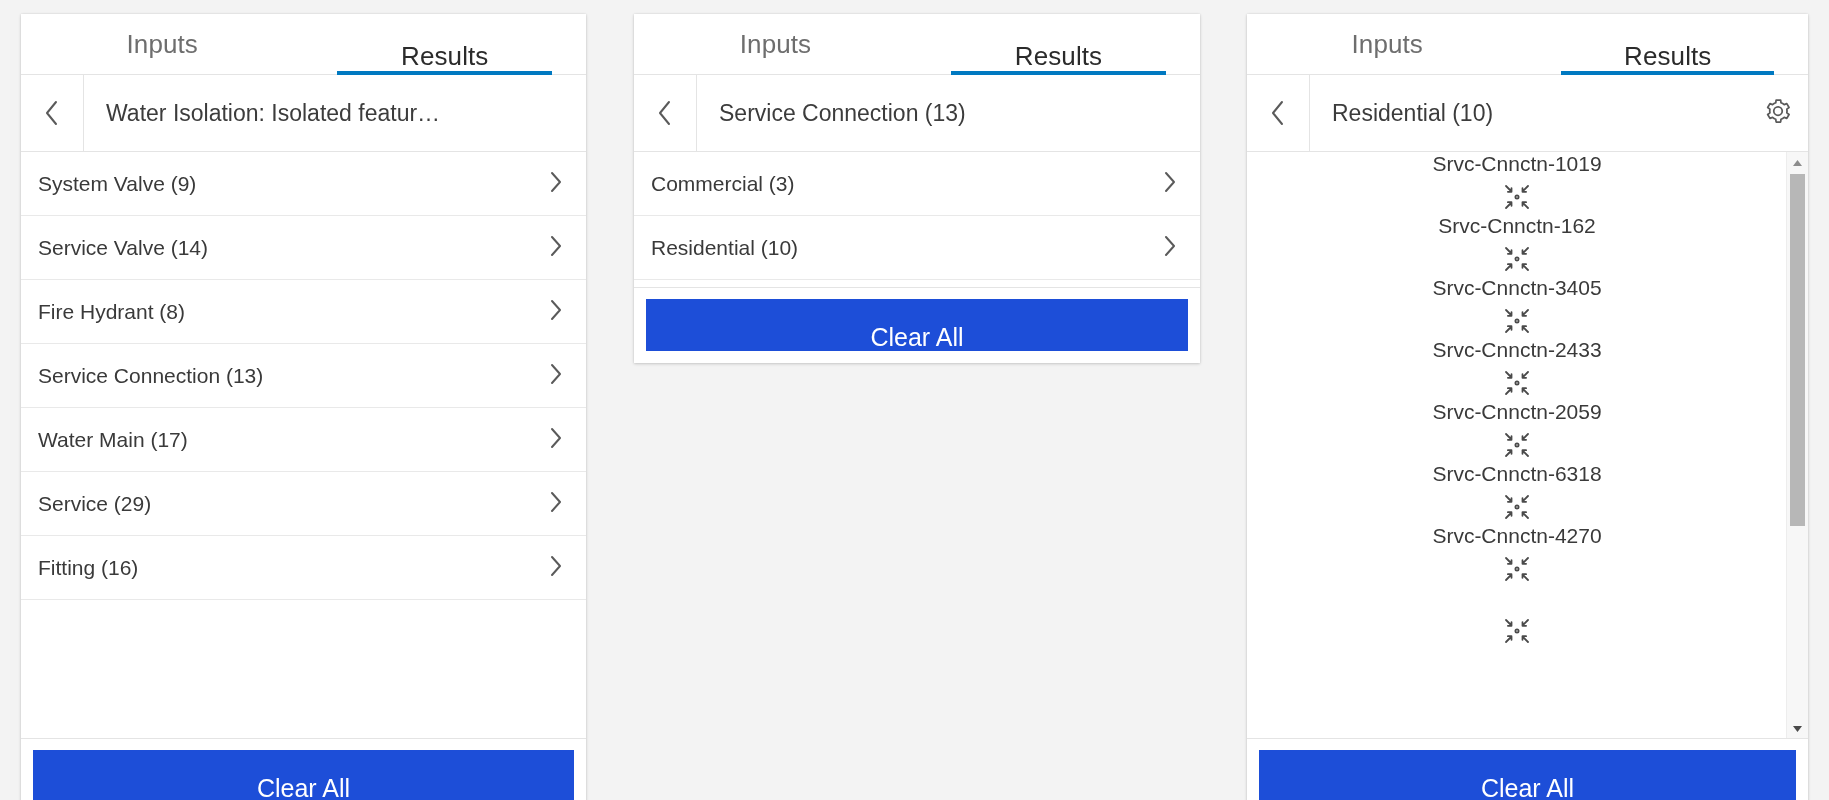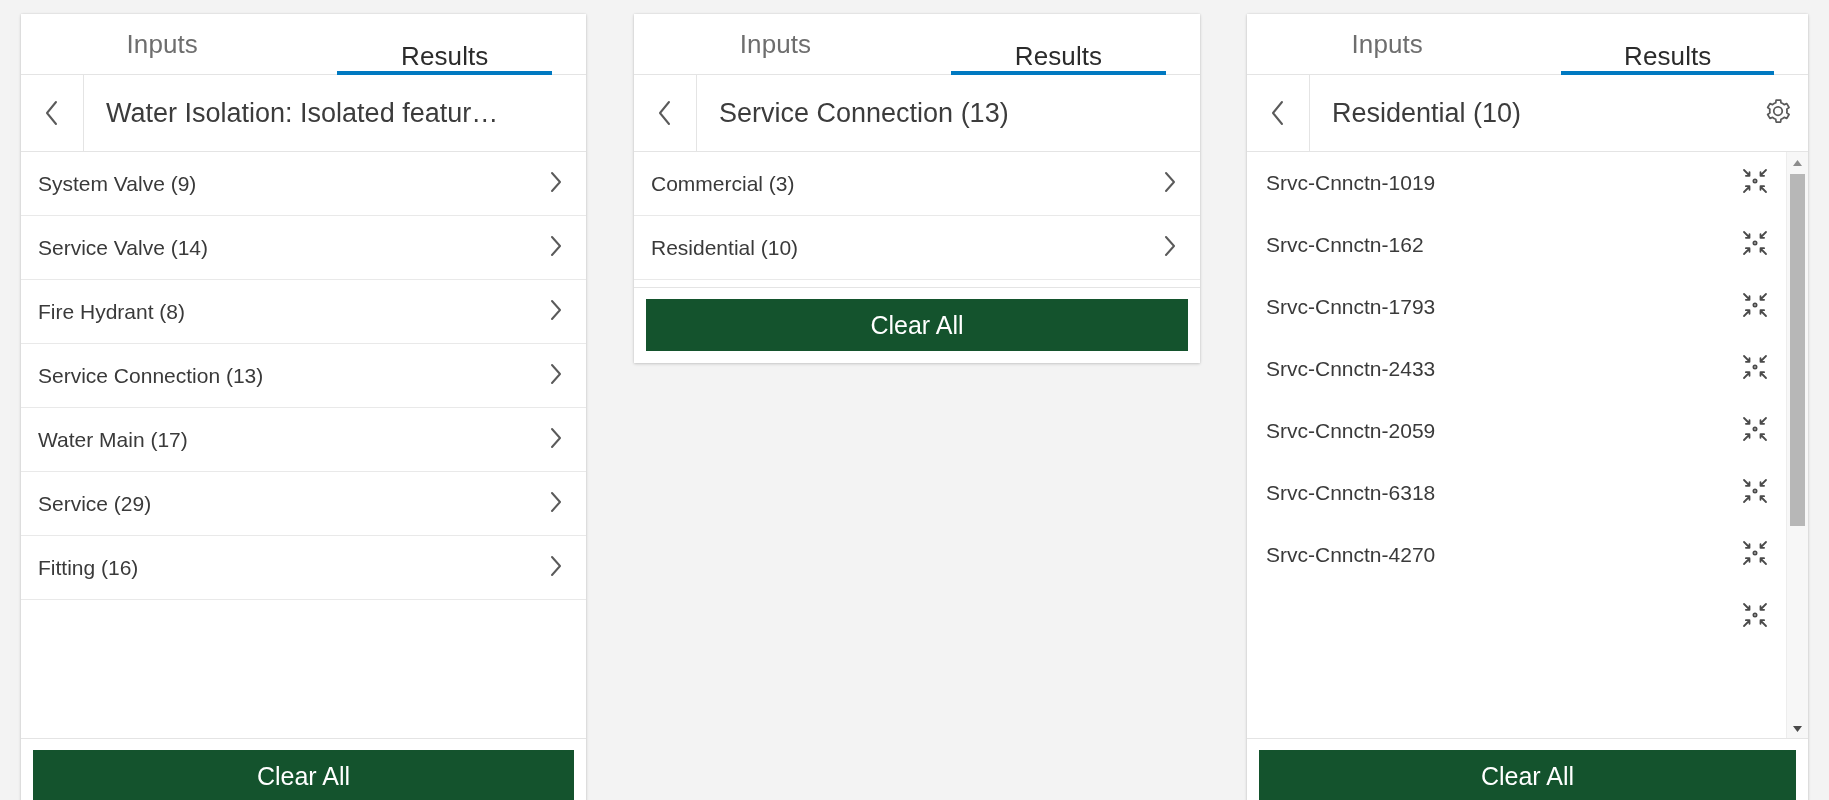--- a/index.html
+++ b/index.html
@@ -82,21 +82,21 @@
     border-right: 1px solid #e4e4e4;
     cursor: pointer;
   }
   .back-btn svg { display:block; }
   .panel-title {
     flex: 1 1 auto;
     display: flex;
     align-items: center;
     padding-left: 22px;
     padding-right: 10px;
-    font-size: 27px;
+    font-size: 23px;
     color: #3c3c3c;
     white-space: nowrap;
     overflow: hidden;
   }
   .gear-btn {
     flex: 0 0 auto;
     display: flex;
     align-items: center;
     justify-content: center;
     width: 60px;
@@ -133,20 +133,21 @@
 
   
   .frow {
     display: flex;
     align-items: center;
     height: 62px;
     padding: 0 40px 0 19px;
     cursor: pointer;
     background: #fff;
     box-sizing: border-box;
+    flex-direction: column;
   }
   .frow-label {
     flex: 1 1 auto;
     font-size: 21px;
     color: #3a3a3a;
     white-space: nowrap;
     overflow: hidden;
   }
   .zoom-icon { flex: 0 0 auto; display: block; }
 
@@ -155,29 +156,29 @@
     flex: 0 0 auto;
     background: #ffffff;
     border-top: 1px solid #e4e4e4;
     padding: 11px 12px 12px 12px;
     box-sizing: border-box;
   }
   .clear-all {
     display: block;
     width: 100%;
     border: 0;
-    background: #14532d;
+    background: #1d4ed8;
     color: #ffffff;
     font-family: "Liberation Sans", sans-serif;
     font-size: 25px;
     height: 52px;
     line-height: 52px;
     text-align: center;
     cursor: pointer;
-    padding: 0;
+    padding: 12px;
   }
 
   
   .scrollbar {
     position: absolute;
     top: 0;
     right: 0;
     width: 21px;
     bottom: 0;
     background: #f7f7f7;
@@ -390,21 +391,21 @@
           <svg width="26" height="26" viewBox="0 0 26 26" fill="none" stroke="#4a4a4a" stroke-width="1.8" stroke-linecap="round" stroke-linejoin="round">
             <circle cx="13" cy="13" r="1.6" fill="none"></circle>
             <path d="M2 2 L7.5 7.5 M7.5 4.2 L7.5 7.8 L3.9 7.8"></path>
             <path d="M24 2 L18.5 7.5 M18.5 4.2 L18.5 7.8 L22.1 7.8"></path>
             <path d="M2 24 L7.5 18.5 M7.5 21.8 L7.5 18.2 L3.9 18.2"></path>
             <path d="M24 24 L18.5 18.5 M18.5 21.8 L18.5 18.2 L22.1 18.2"></path>
           </svg>
         </span>
       </div>
       <div class="frow">
-        <span class="frow-label">Srvc-Cnnctn-1793</span>
+        <span class="frow-label">Srvc-Cnnctn-3405</span>
         <span class="zoom-icon">
           <svg width="26" height="26" viewBox="0 0 26 26" fill="none" stroke="#4a4a4a" stroke-width="1.8" stroke-linecap="round" stroke-linejoin="round">
             <circle cx="13" cy="13" r="1.6" fill="none"></circle>
             <path d="M2 2 L7.5 7.5 M7.5 4.2 L7.5 7.8 L3.9 7.8"></path>
             <path d="M24 2 L18.5 7.5 M18.5 4.2 L18.5 7.8 L22.1 7.8"></path>
             <path d="M2 24 L7.5 18.5 M7.5 21.8 L7.5 18.2 L3.9 18.2"></path>
             <path d="M24 24 L18.5 18.5 M18.5 21.8 L18.5 18.2 L22.1 18.2"></path>
           </svg>
         </span>
       </div>

